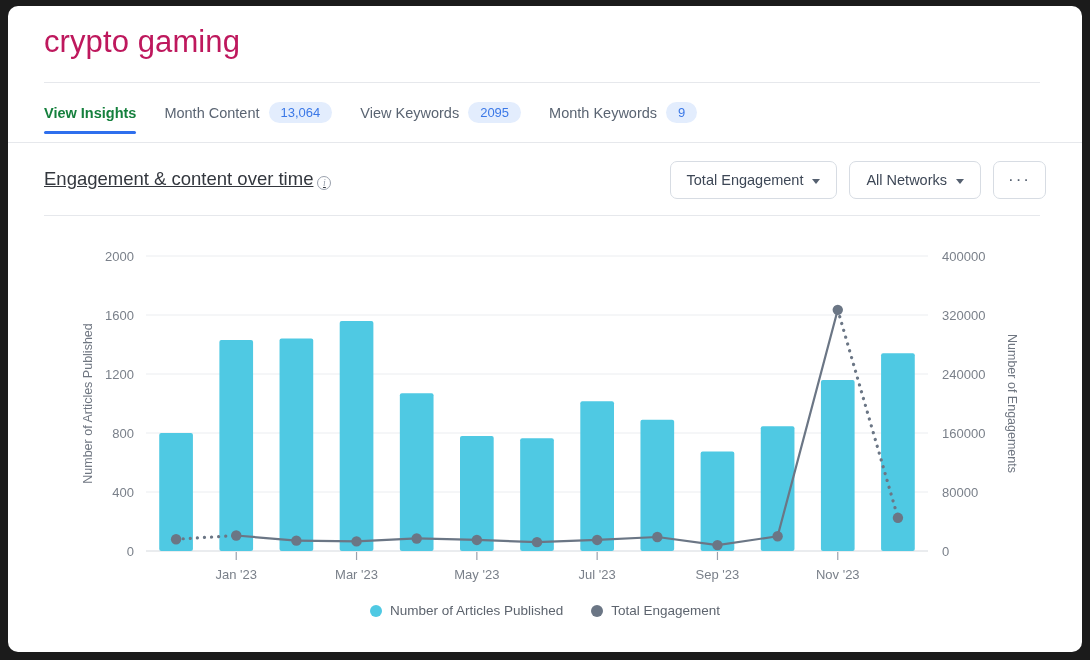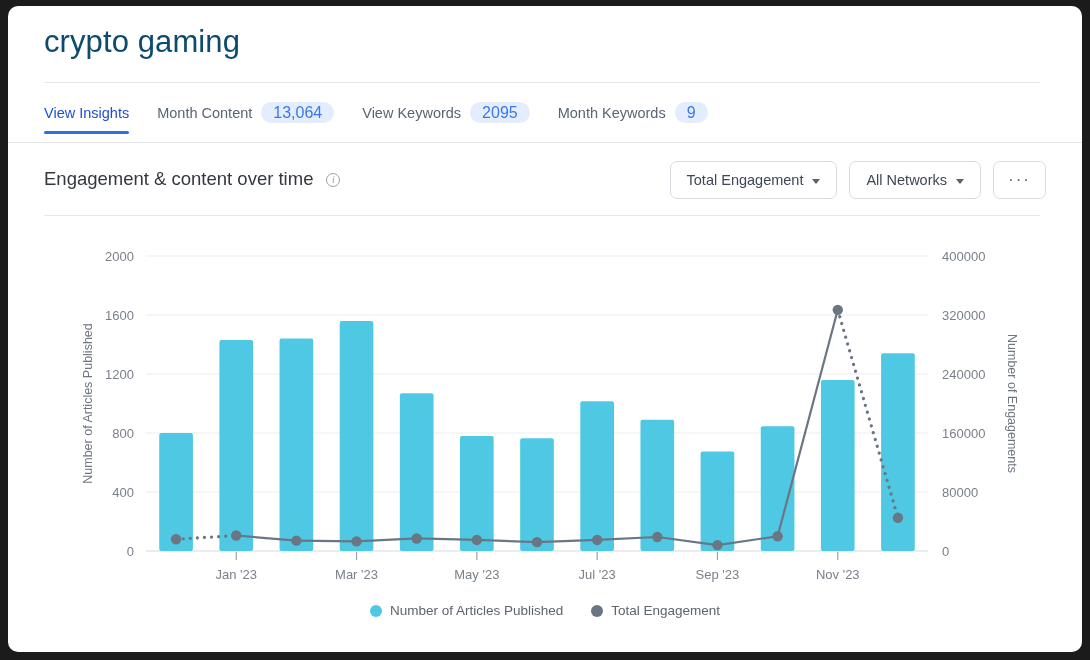--- a/index.html
+++ b/index.html
@@ -18,58 +18,58 @@
   #card {
     position: relative;
     width: 100%; height: 100%;
     background: #ffffff;
     border-radius: 10px;
     overflow: hidden;
   }
   
   .page-title {
     position: absolute; left: 36px; top: 18px;
-    font-size: 31px; font-weight: 400; color: #0c4a6e;
+    font-size: 31px; font-weight: 400; color: #be185d;
     letter-spacing: .1px;
   }
   .title-rule {
     position: absolute; left: 36px; top: 76px; width: 996px; height: 1px;
     background: #e6e8ec;
   }
   
   .tabs {
     position: absolute; left: 36px; top: 86px;
     display: flex; align-items: center; gap: 0px;
   }
   .tab {
     display: flex; align-items: center; gap: 9px;
     padding: 10px 14px 13px 14px;
     font-size: 14.5px; color: #5a6472;
     cursor: pointer; position: relative;
   }
   .tab:first-child { padding-left: 0; }
-  .tab.active { color: #1d4ed8; font-weight: 400; }
+  .tab.active { color: #15803d; font-weight: 700; }
   .tab.active::after {
     content: ""; position: absolute; left: 0; right: 14px; bottom: 0;
     height: 3px; background: #2f6fed; border-radius: 2px;
   }
   .badge {
     background: #e3edfd; color: #3b78e7;
     border-radius: 11px; padding: 3px 12px;
-    font-size: 16px; font-weight: 400; line-height: 15px;
+    font-size: 13px; font-weight: 400; line-height: 15px;
   }
   .tabs-rule {
     position: absolute; left: 0px; top: 136px; width: 1074px; height: 1px;
     background: #e6e8ec;
   }
   
   .section-title {
     position: absolute; left: 36px; top: 162px;
     font-size: 18.5px; color: #33373e; font-weight: 400;
-    display: flex; align-items: center; gap: 13px;
+    display: flex; align-items: flex-end; gap: 4px; text-decoration: underline;
   }
   .info-icon {
     width: 14px; height: 14px; border-radius: 50%;
     border: 1.3px solid #9aa1ad; color: #9aa1ad;
     font-size: 10px; line-height: 12px; text-align: center;
     font-family: "Liberation Serif", serif; font-style: italic;
     display: inline-block; margin-top: 2px;
   }
   .controls {
     position: absolute; right: 36px; top: 155px;

